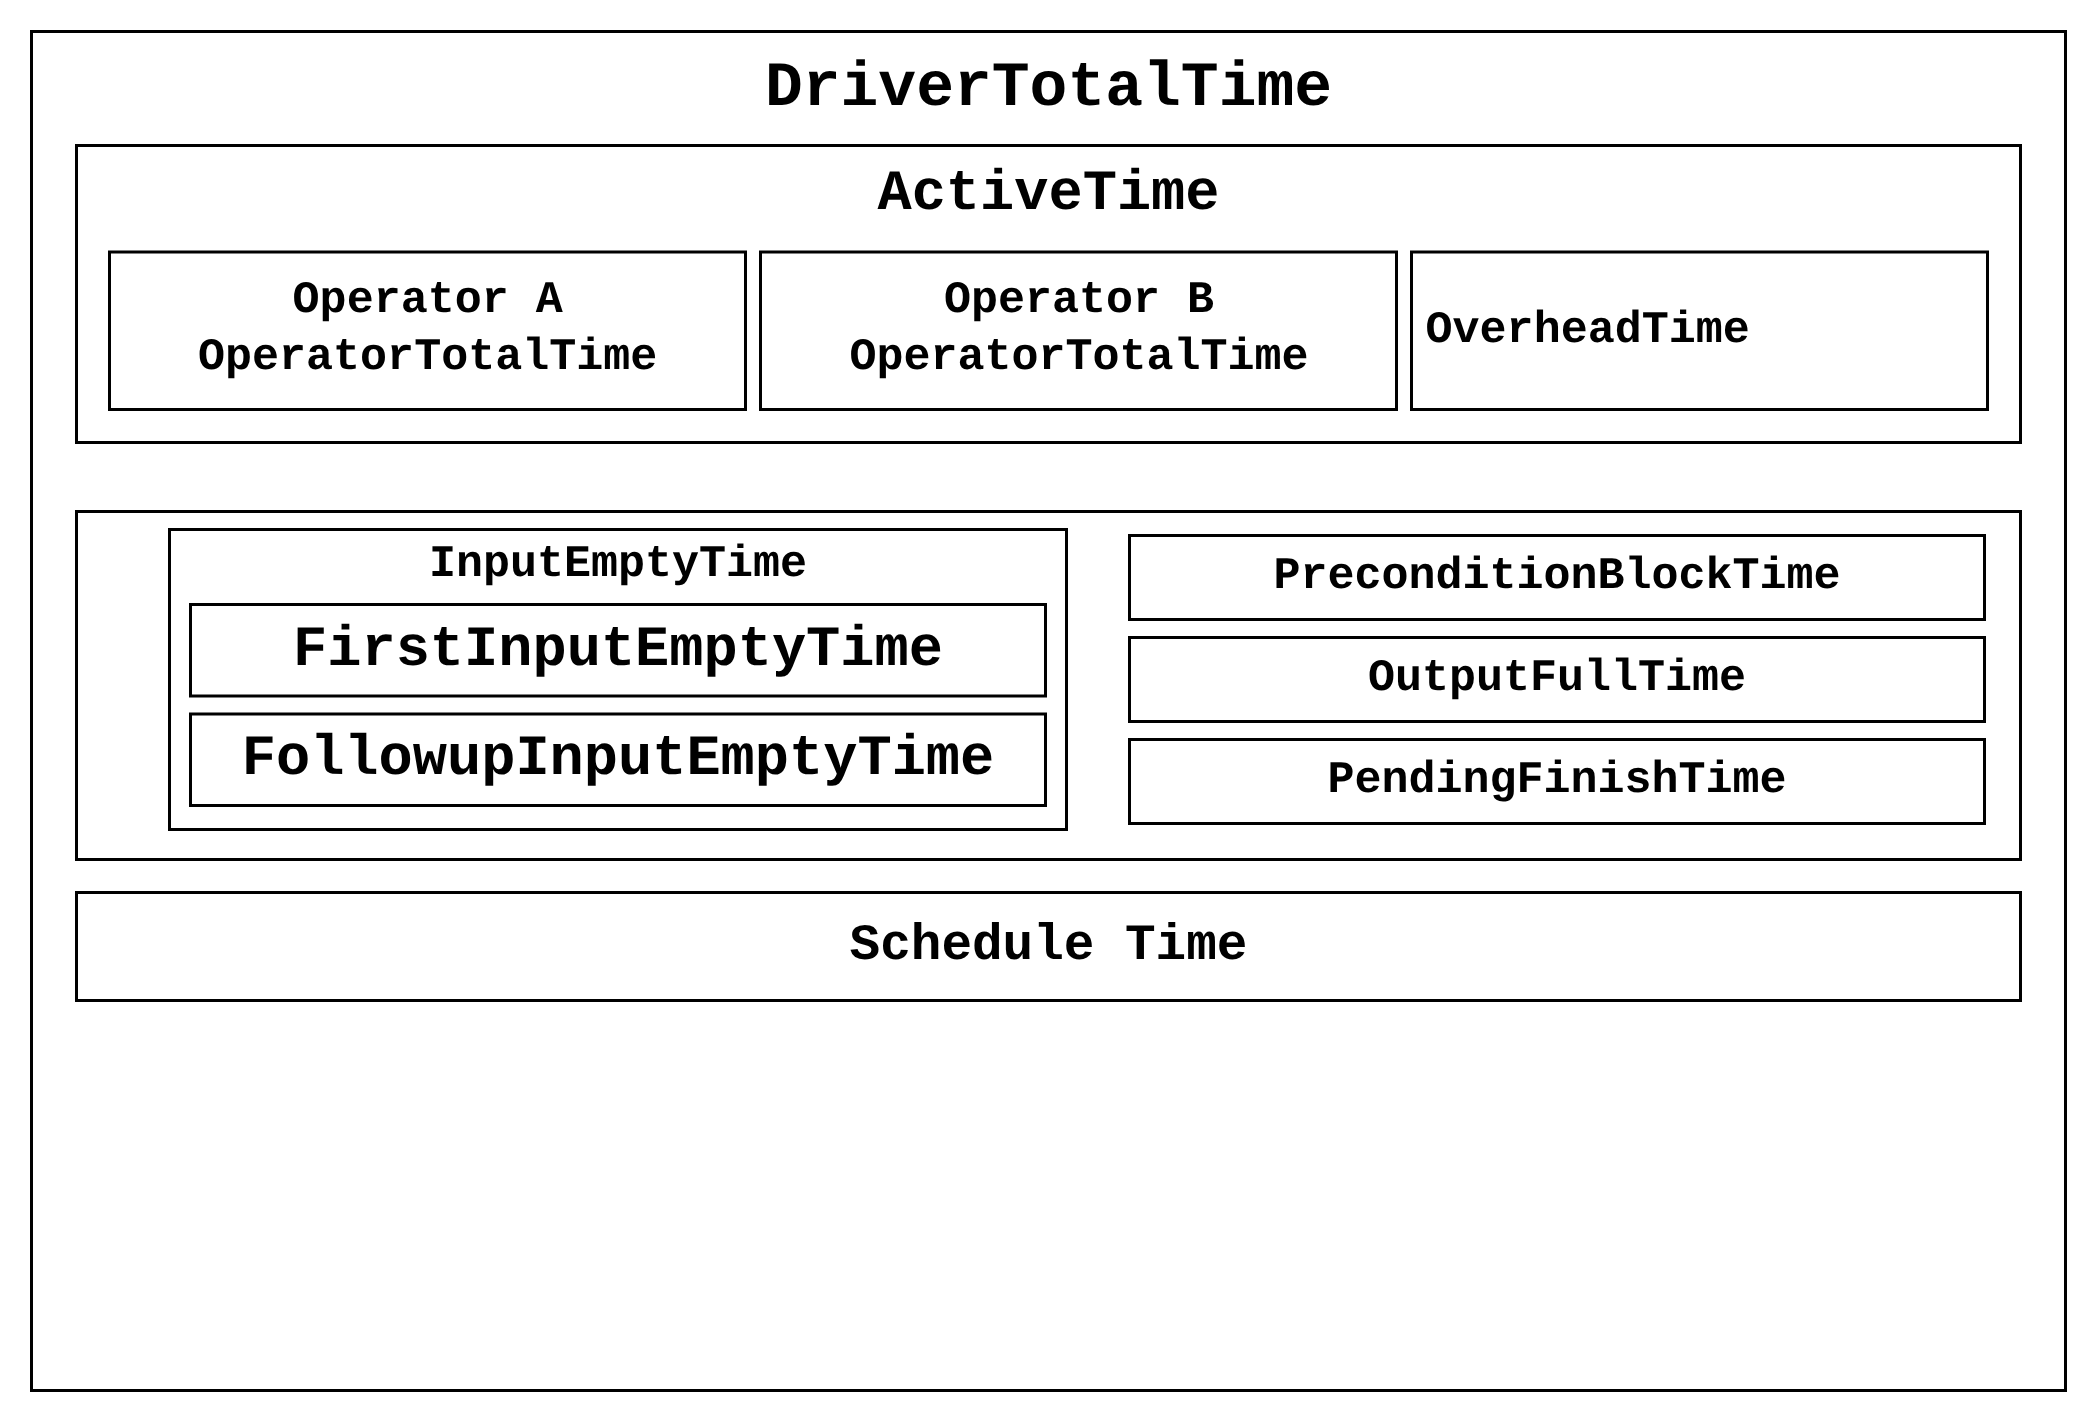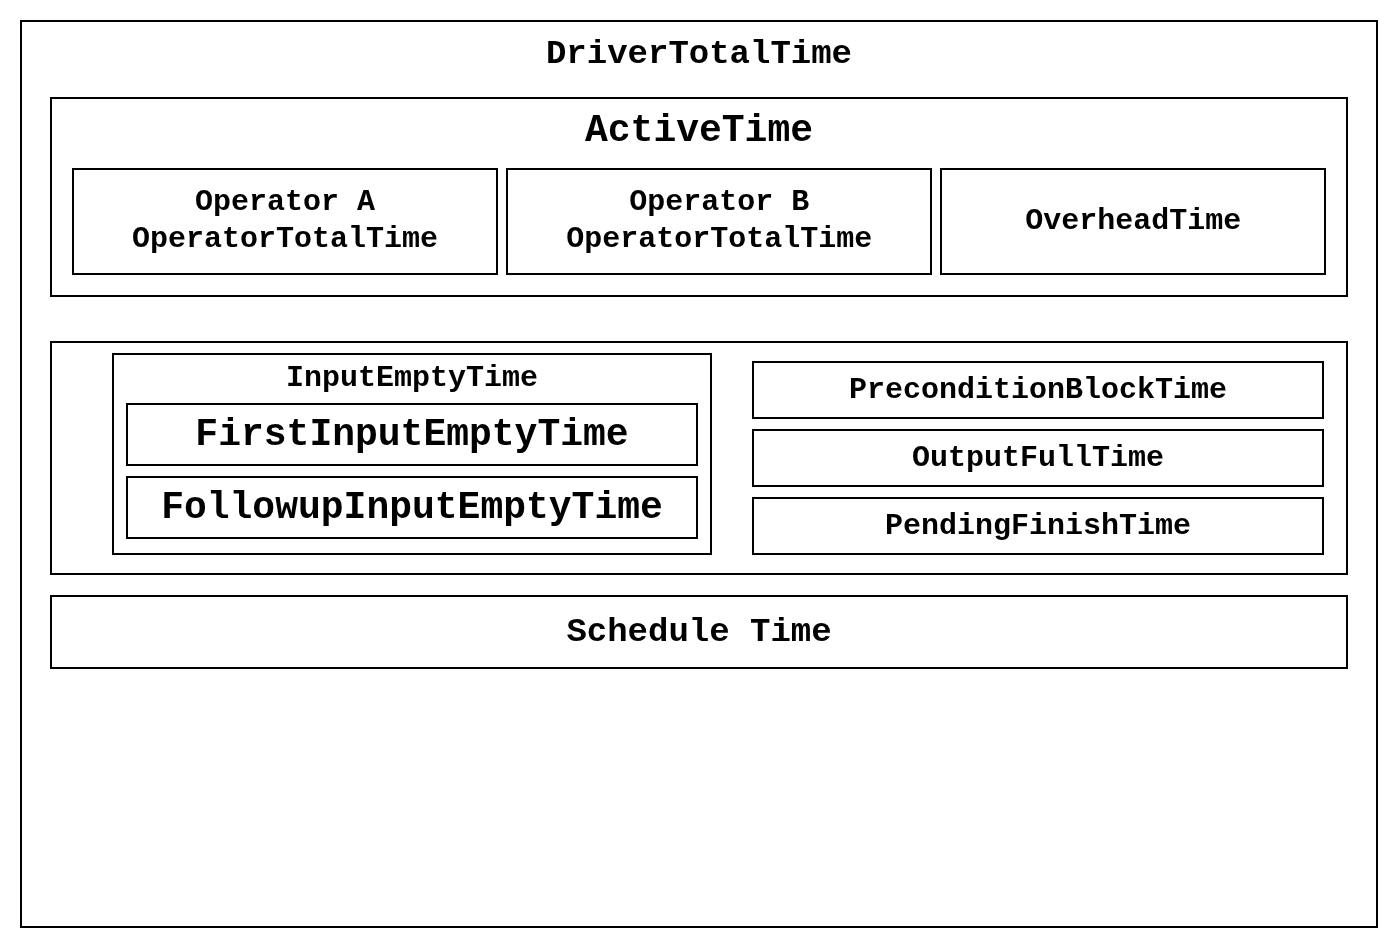--- a/index.html
+++ b/index.html
@@ -26,22 +26,22 @@
       text-align: center;
     }
     .driver-total {
       width: 100%;
       height: 100%;
       padding: 12px 28px 20px 28px;
       display: flex;
       flex-direction: column;
     }
     .driver-title {
-      font-size: 34px;
-      margin-bottom: 22px;
+      font-size: 42px;
+      margin-bottom: 12px;
       line-height: 1.2;
     }
     .active-time {
       padding: 10px 20px 20px 20px;
       margin-bottom: 44px;
     }
     .active-title {
       font-size: 38px;
       margin-bottom: 16px;
     }
@@ -59,34 +59,34 @@
       display: flex;
       flex-direction: column;
       justify-content: center;
     }
     .overhead-box {
       flex: 0.9;
       padding: 14px 8px;
       font-size: 30px;
       display: flex;
       align-items: center;
-      justify-content: center;
+      justify-content: flex-start;
     }
     .pending-time {
       padding: 10px 22px 18px 22px;
       margin-bottom: 20px;
     }
     .pending-title {
       font-size: 34px;
       margin-bottom: 10px;
     }
     .pending-row {
       display: flex;
       gap: 40px;
-      align-items: flex-end;
+      align-items: center;
       margin-left: 38px;
     }
     .pending-left {
       flex: 1;
       padding: 6px 12px 14px 12px;
     }
     .pending-left-title {
       font-size: 30px;
       margin-bottom: 8px;
     }

